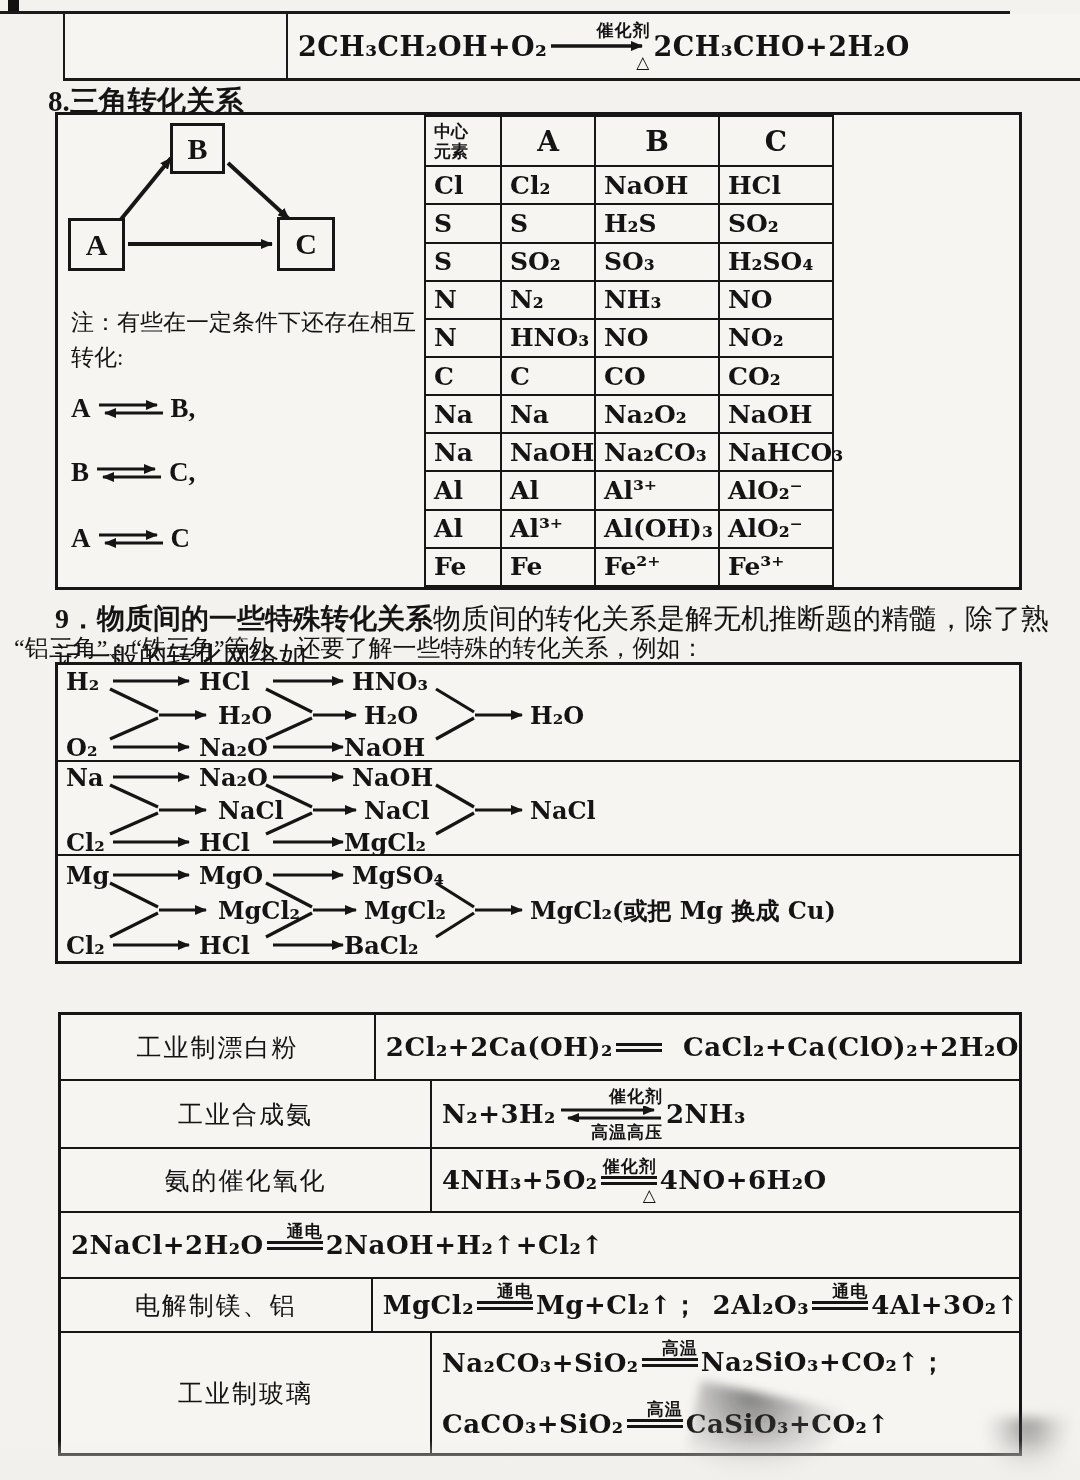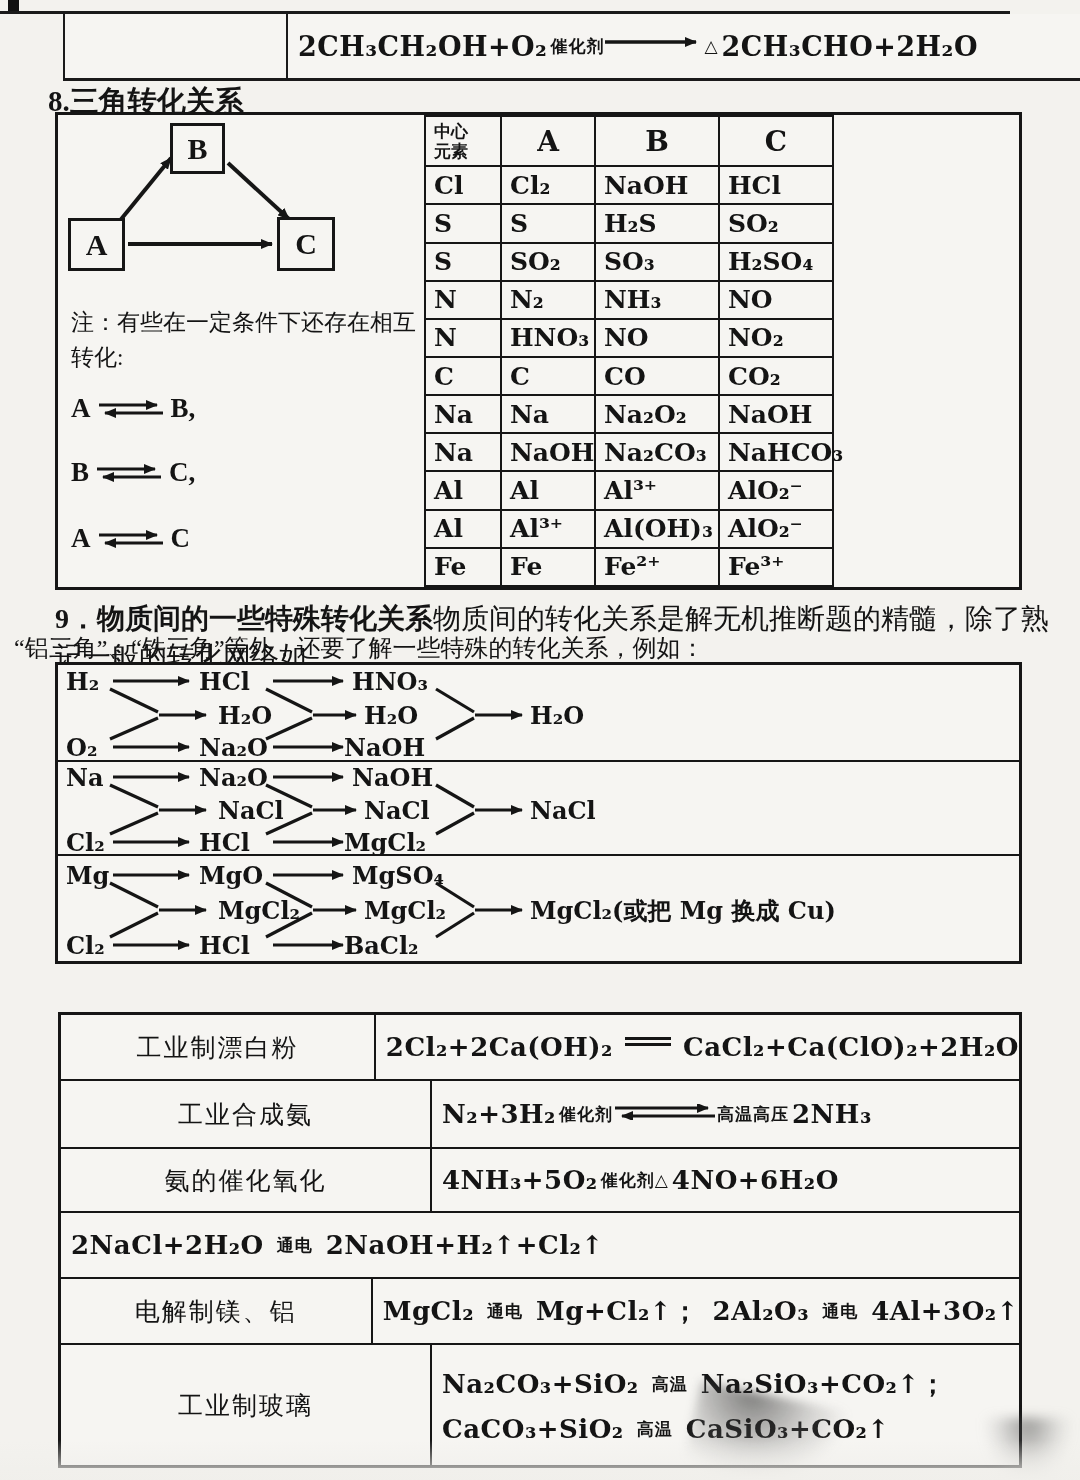--- a/index.html
+++ b/index.html
@@ -12,21 +12,21 @@
   
   .topline{position:absolute;left:0;top:11px;width:1010px;height:3px;background:#1a1a1a;}
   .toptick{position:absolute;left:8px;top:0;width:11px;height:12px;background:#111;}
   .top-table{position:absolute;left:63px;top:14px;width:1063px;height:67px;
              border-left:2.5px solid #1a1a1a;border-right:2.5px solid #1a1a1a;border-bottom:3px solid #1a1a1a;
              display:flex;box-sizing:border-box;background:#f6f5f2;}
   .tt-c1{width:223px;border-right:2.5px solid #1a1a1a;box-sizing:border-box;}
   .tt-c2{flex:1;display:flex;align-items:center;padding-left:10px;}
 
   .eqline{display:flex;align-items:center;font-weight:bold;font-size:27px;letter-spacing:.5px;}
-  .cw{display:inline-flex;flex-direction:row;align-items:flex-start;justify-content:center;min-width:56px;margin:0 3px;vertical-align:middle;}
+  .cw{display:inline-flex;flex-direction:column;align-items:flex-end;justify-content:center;min-width:56px;margin:0 3px;vertical-align:middle;}
   .ct,.cb{font-size:17px;font-weight:600;line-height:20px;height:20px;letter-spacing:1px;}
   .dl{align-self:stretch;height:9px;border-top:3px solid #151515;border-bottom:3px solid #151515;box-sizing:border-box;}
   .asvg{display:block;}
 
   
   .h8{position:absolute;left:48px;top:82px;font-size:29px;font-weight:bold;}
   .sec8{position:absolute;left:55px;top:112px;width:967px;height:478px;border:3px solid #161616;
         box-sizing:border-box;display:flex;background:#f6f5f2;}
   .tri-panel{width:366px;position:relative;flex-shrink:0;}
   .node{position:absolute;border:3px solid #161616;display:flex;align-items:center;justify-content:center;
@@ -376,21 +376,21 @@
           <span class="cw">
             <span class="ct">通电</span>
             <span class="dl"></span>
             <span class="cb"></span>
           </span>
           <span>2NaOH+H₂↑+Cl₂↑</span>
         </span>
       </div>
     </div>
 
-    <div class="t10-row" style="height:66px">
+    <div class="t10-row" style="height:54px">
       <div class="t10-label">电解制镁、铝</div>
       <div class="t10-eq eq-inline">
         <span class="eqline chem">
           <span>MgCl₂</span>
           <span class="cw">
             <span class="ct">通电</span>
             <span class="dl"></span>
             <span class="cb"></span>
           </span>
           <span>Mg+Cl₂↑；</span>

